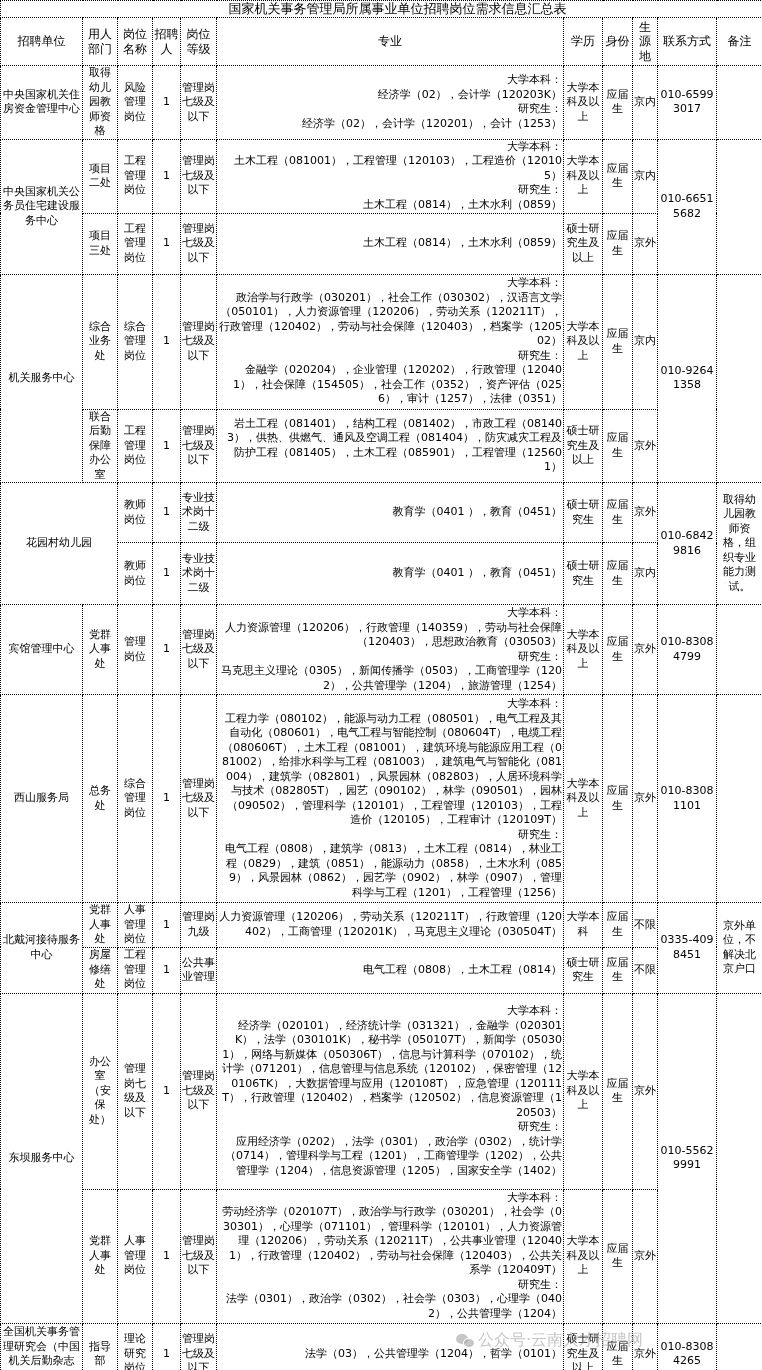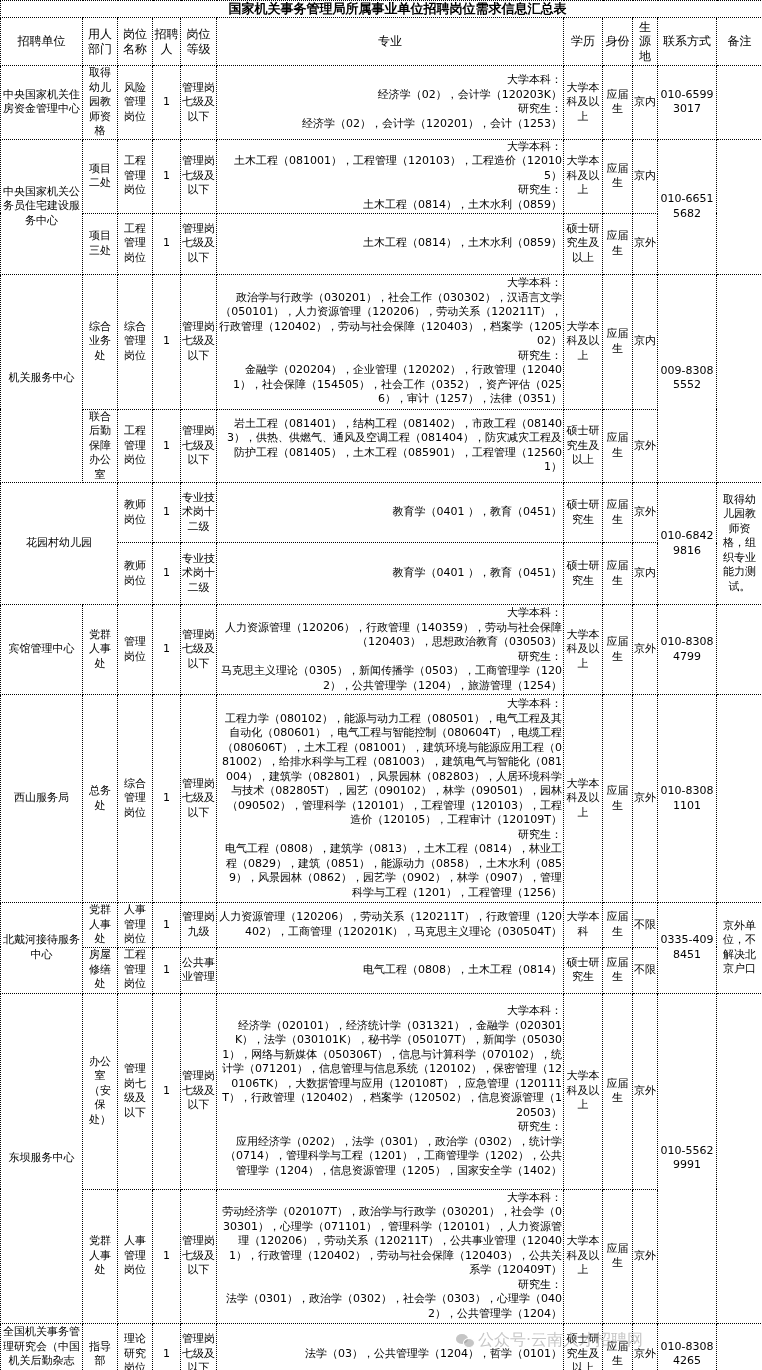--- a/index.html
+++ b/index.html
@@ -1,21 +1,21 @@
 <!DOCTYPE html>
 <html><head>
 <meta charset="utf-8">
 <style>
   html, body { margin: 0; padding: 0; background: #ffffff; }
   body { width: 762px; height: 1370px; overflow: hidden; position: relative;
          font-family: "DejaVu Sans", "Liberation Sans", sans-serif; color: #000; }
   table { border-collapse: collapse; table-layout: fixed; width: 762px; }
   td, th { border: 1px dotted #000; padding: 0 1px; font-size: 11px; line-height: 14.5px;
            text-align: center; vertical-align: middle; font-weight: normal; overflow: hidden; word-break: break-all; }
-  .title { font-weight: bold; font-size: 13px; height: 16px; line-height: 16px; padding-left: 33px; }
+  .title { font-weight: normal; font-size: 13px; height: 16px; line-height: 16px; padding-left: 33px; }
   .hdr th { font-size: 12px; }
   td.major { text-align: right; padding-left: 2px; }
   .major div { white-space: normal; }
   .watermark { position: absolute; left: 456px; top: 1330px; font-size: 16px; color: rgba(150,150,150,0.55);
                display: flex; align-items: center; gap: 4px; pointer-events: none; white-space: nowrap; }
   .wm-icon { width: 18px; height: 15px; position: relative; }
   .wm-icon::before { content: ""; position: absolute; left: 0; top: 1px; width: 12px; height: 10px;
                      background: rgba(150,150,150,0.55); border-radius: 50%; }
   .wm-icon::after { content: ""; position: absolute; left: 7px; top: 5px; width: 10px; height: 8px;
                     background: rgba(150,150,150,0.55); border-radius: 50%; border: 1px solid #fff; }
@@ -113,21 +113,21 @@
     <td>管理岗七级及以下</td>
     <td class="major">
           <div>大学本科：</div>
           <div>政治学与行政学（030201），社会工作（030302），汉语言文学（050101），人力资源管理（120206），劳动关系（120211T），行政管理（120402），劳动与社会保障（120403），档案学（120502）</div>
           <div>研究生：</div>
           <div>金融学（020204），企业管理（120202），行政管理（120401），社会保障（154505），社会工作（0352），资产评估（0256），审计（1257），法律（0351）</div>
         </td>
     <td>大学本科及以上</td>
     <td>应届生</td>
     <td>京内</td>
-    <td rowspan="2">009-83085552</td>
+    <td rowspan="2">010-92641358</td>
     <td rowspan="2"></td>
   </tr>
   <tr style="height:73px">
     <td>联合后勤保障办公室</td>
     <td>工程管理岗位</td>
     <td>1</td>
     <td>管理岗七级及以下</td>
     <td class="major">
           <div>岩土工程（081401），结构工程（081402），市政工程（081403），供热、供燃气、通风及空调工程（081404），防灾减灾工程及防护工程（081405），土木工程（085901），工程管理（125601）</div>
         </td>

